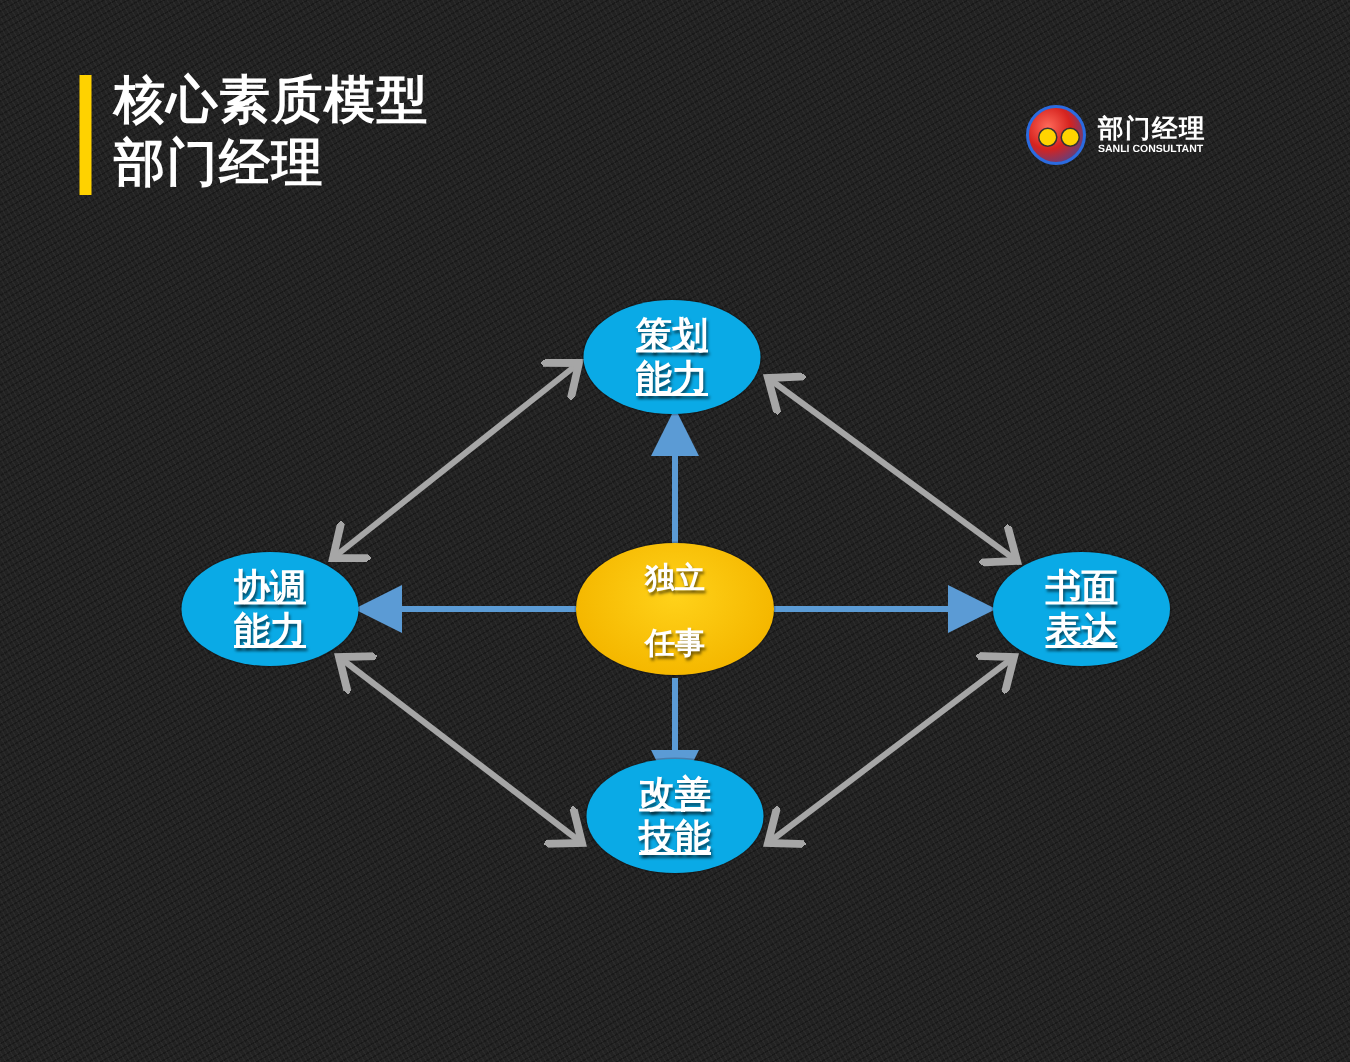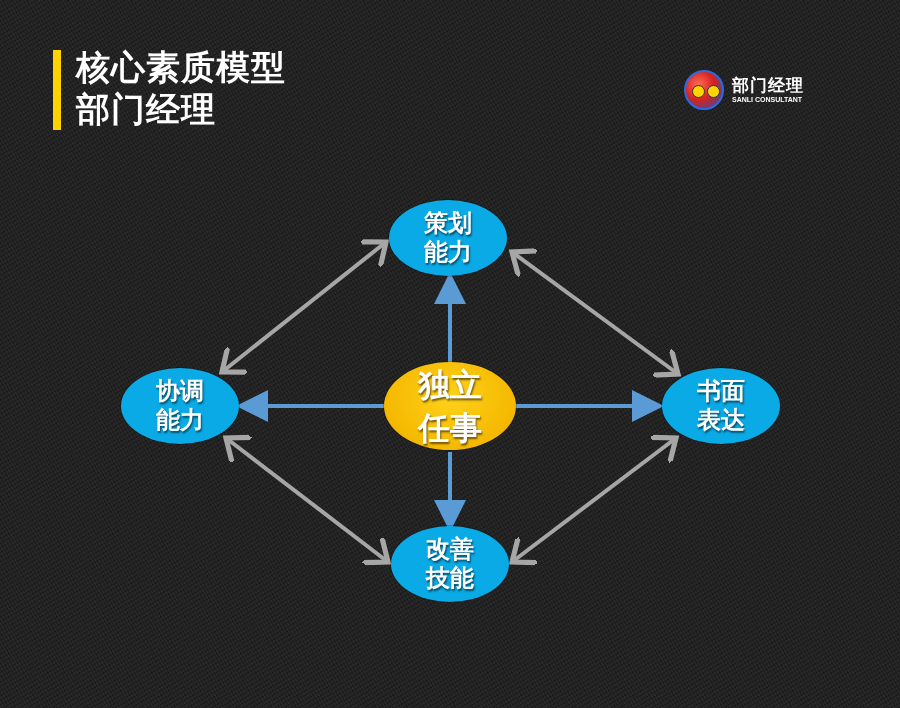--- a/index.html
+++ b/index.html
@@ -41,24 +41,24 @@
     position:absolute; left:48px; top:26px; color:#fff; font-size:7px; font-weight:bold;
     white-space:nowrap; font-family:"Liberation Sans", sans-serif;
   }
   svg.diagram { position:absolute; left:0; top:0; }
   .node {
     position:absolute; border-radius:50%; display:flex; flex-direction:column;
     align-items:center; justify-content:center; color:#fff; font-weight:bold;
     font-size:24px; line-height:29px; text-shadow:1px 2px 2px rgba(0,0,0,0.55);
     box-shadow: 0 0 0 1px rgba(0,0,0,0.2);
   }
-  .node.blue { background:#0AAAE6; width:118px; height:76px; }
+  .node.blue { background:#0AAAE6; width:118px; height:76px;text-decoration:underline; }
   .node.yellow {
     background: radial-gradient(ellipse at 50% 40%, #FFD21A 0%, #F5B800 70%, #E9A800 100%);
-    width:132px; height:88px; font-size:32px; line-height:32px;gap:11px;
+    width:132px; height:88px; font-size:20px; line-height:32px;gap:11px;
   }
   .node span { white-space:nowrap; }
 </style>
 </head>
 <body>
 
 <div class="title-bar"></div>
 <div class="title">
   <div>核心素质模型</div>
   <div>部门经理</div>
@@ -110,16 +110,16 @@
 <div class="node yellow" style="left:384px; top:362px;">
   <span>独立</span>
   <span>任事</span>
 </div>
 
 <div class="node blue" style="left:662px; top:368px;">
   <span>书面</span>
   <span>表达</span>
 </div>
 
-<div class="node blue" style="left:391px; top:526px;">
+<div class="node blue" style="left:391px; top:506px;">
   <span>改善</span>
   <span>技能</span>
 </div>
 
 </body></html>

